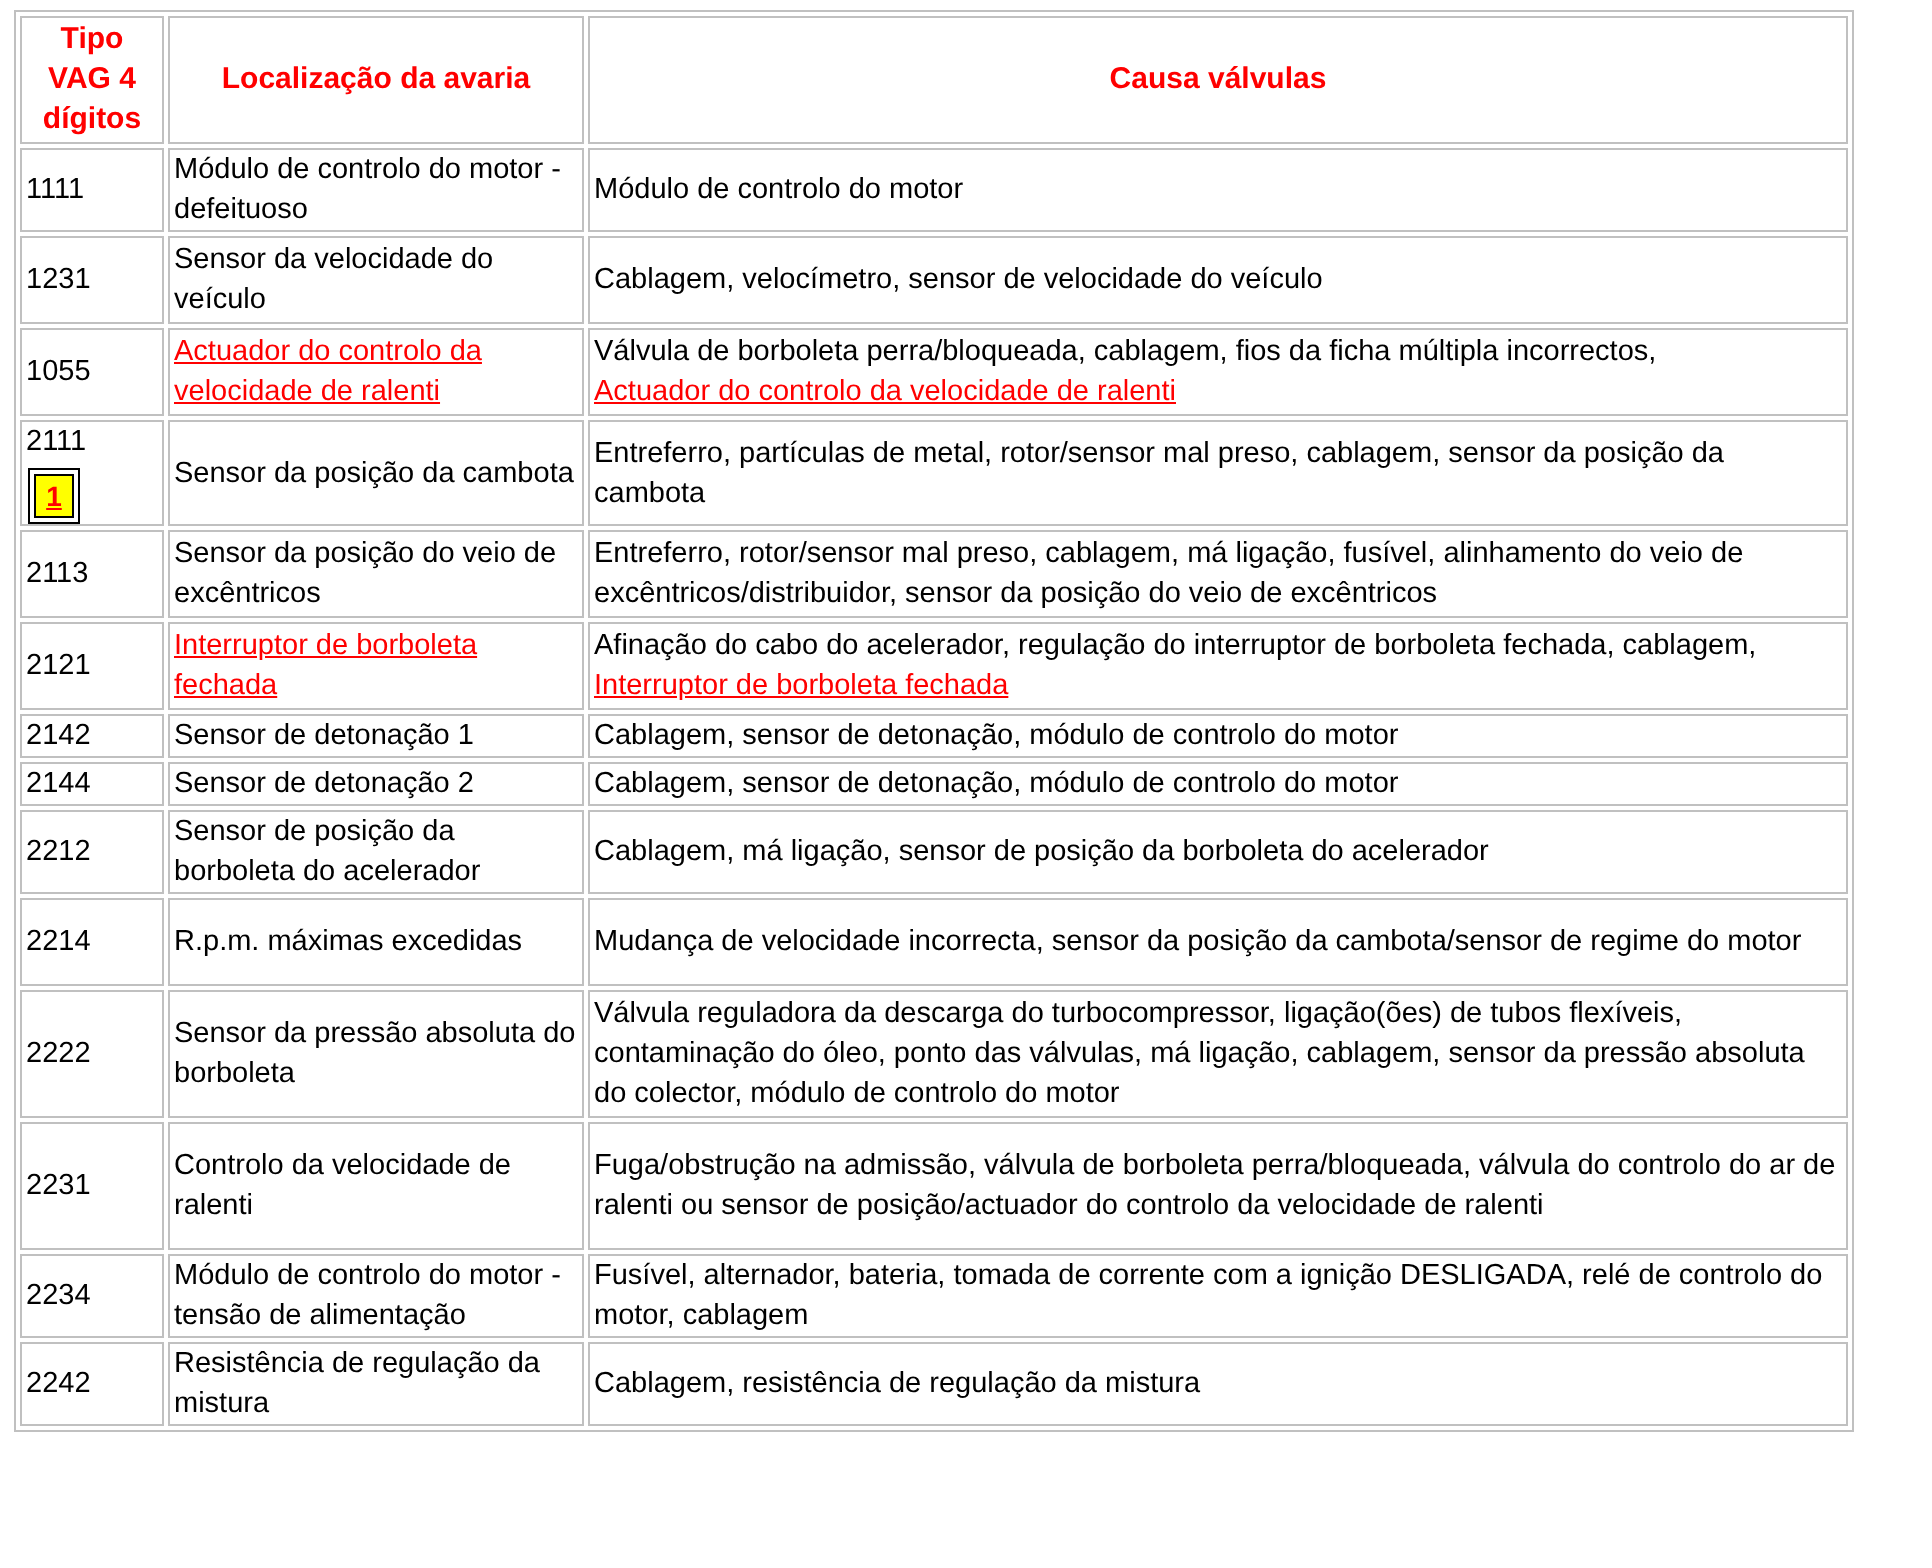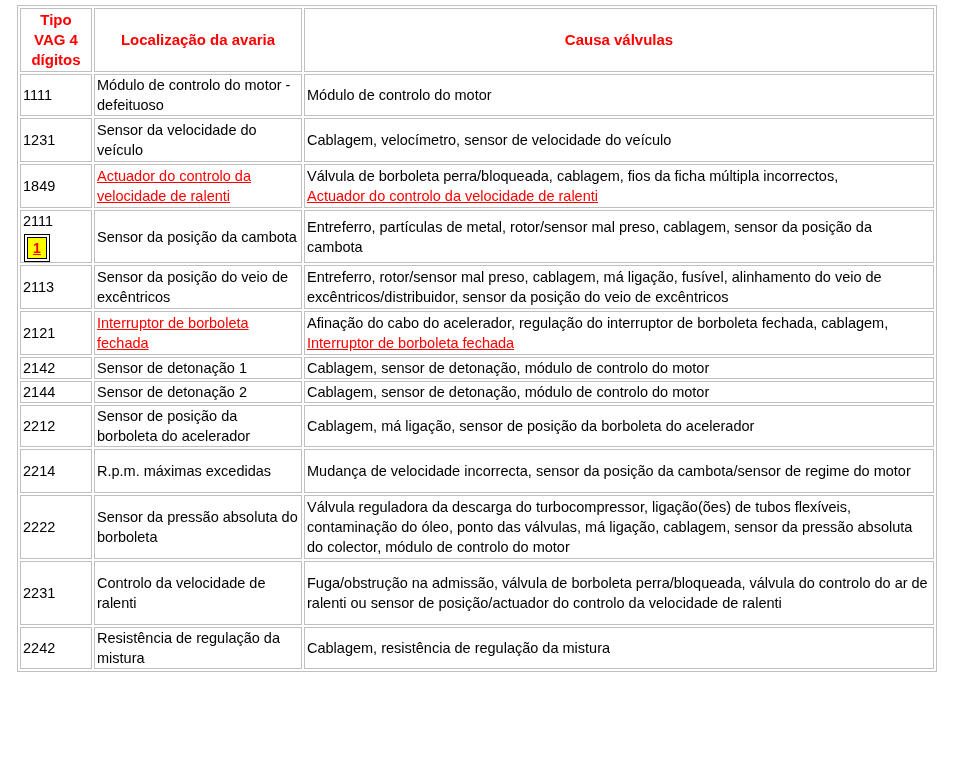--- a/index.html
+++ b/index.html
@@ -1,17 +1,17 @@
 <!DOCTYPE html>
 <html><head>
 <meta charset="utf-8">
 <style>
   html, body { margin: 0; padding: 0; background: #ffffff; }
   body { width: 966px; height: 784px; overflow: hidden; font-family: "Liberation Sans", sans-serif; }
-  .wrap { position: absolute; left: 17px; top: 5px; }
+  .wrap { position: absolute; left: 7px; top: 5px; }
   table.dtc {
     border-collapse: separate;
     border-spacing: 2px;
     border: 1px solid #c0c0c0;
     width: 920px;
     font-size: 14.5px;
     color: #000;
     line-height: 20px;
   }
   table.dtc td, table.dtc th {
@@ -81,21 +81,21 @@
       <td>1111</td>
       <td>Módulo de controlo do motor - defeituoso</td>
       <td>Módulo de controlo do motor</td>
     </tr>
     <tr style="height:44px">
       <td>1231</td>
       <td>Sensor da velocidade do veículo</td>
       <td>Cablagem, velocímetro, sensor de velocidade do veículo</td>
     </tr>
     <tr style="height:44px">
-      <td>1849</td>
+      <td>1055</td>
       <td>
         <a class="red-link">Actuador do controlo da velocidade de ralenti</a>
       </td>
       <td>
         <span>Válvula de borboleta perra/bloqueada, cablagem, fios da ficha múltipla incorrectos,</span><br>
         <a class="red-link">Actuador do controlo da velocidade de ralenti</a>
       </td>
     </tr>
     <tr style="height:50px">
       <td class="code-top">
@@ -146,19 +146,24 @@
       <td>2222</td>
       <td>Sensor da pressão absoluta do borboleta</td>
       <td>Válvula reguladora da descarga do turbocompressor, ligação(ões) de tubos flexíveis, contaminação do óleo, ponto das válvulas, má ligação, cablagem, sensor da pressão absoluta do colector, módulo de controlo do motor</td>
     </tr>
     <tr style="height:64px">
       <td>2231</td>
       <td>Controlo da velocidade de ralenti</td>
       <td>Fuga/obstrução na admissão, válvula de borboleta perra/bloqueada, válvula do controlo do ar de ralenti ou sensor de posição/actuador do controlo da velocidade de ralenti</td>
     </tr>
     <tr style="height:42px">
+      <td>2234</td>
+      <td>Módulo de controlo do motor - tensão de alimentação</td>
+      <td>Fusível, alternador, bateria, tomada de corrente com a ignição DESLIGADA, relé de controlo do motor, cablagem</td>
+    </tr>
+    <tr style="height:42px">
       <td>2242</td>
       <td>Resistência de regulação da mistura</td>
       <td>Cablagem, resistência de regulação da mistura</td>
     </tr>
   </tbody>
 </table>
 </div>
 
 </body></html>

